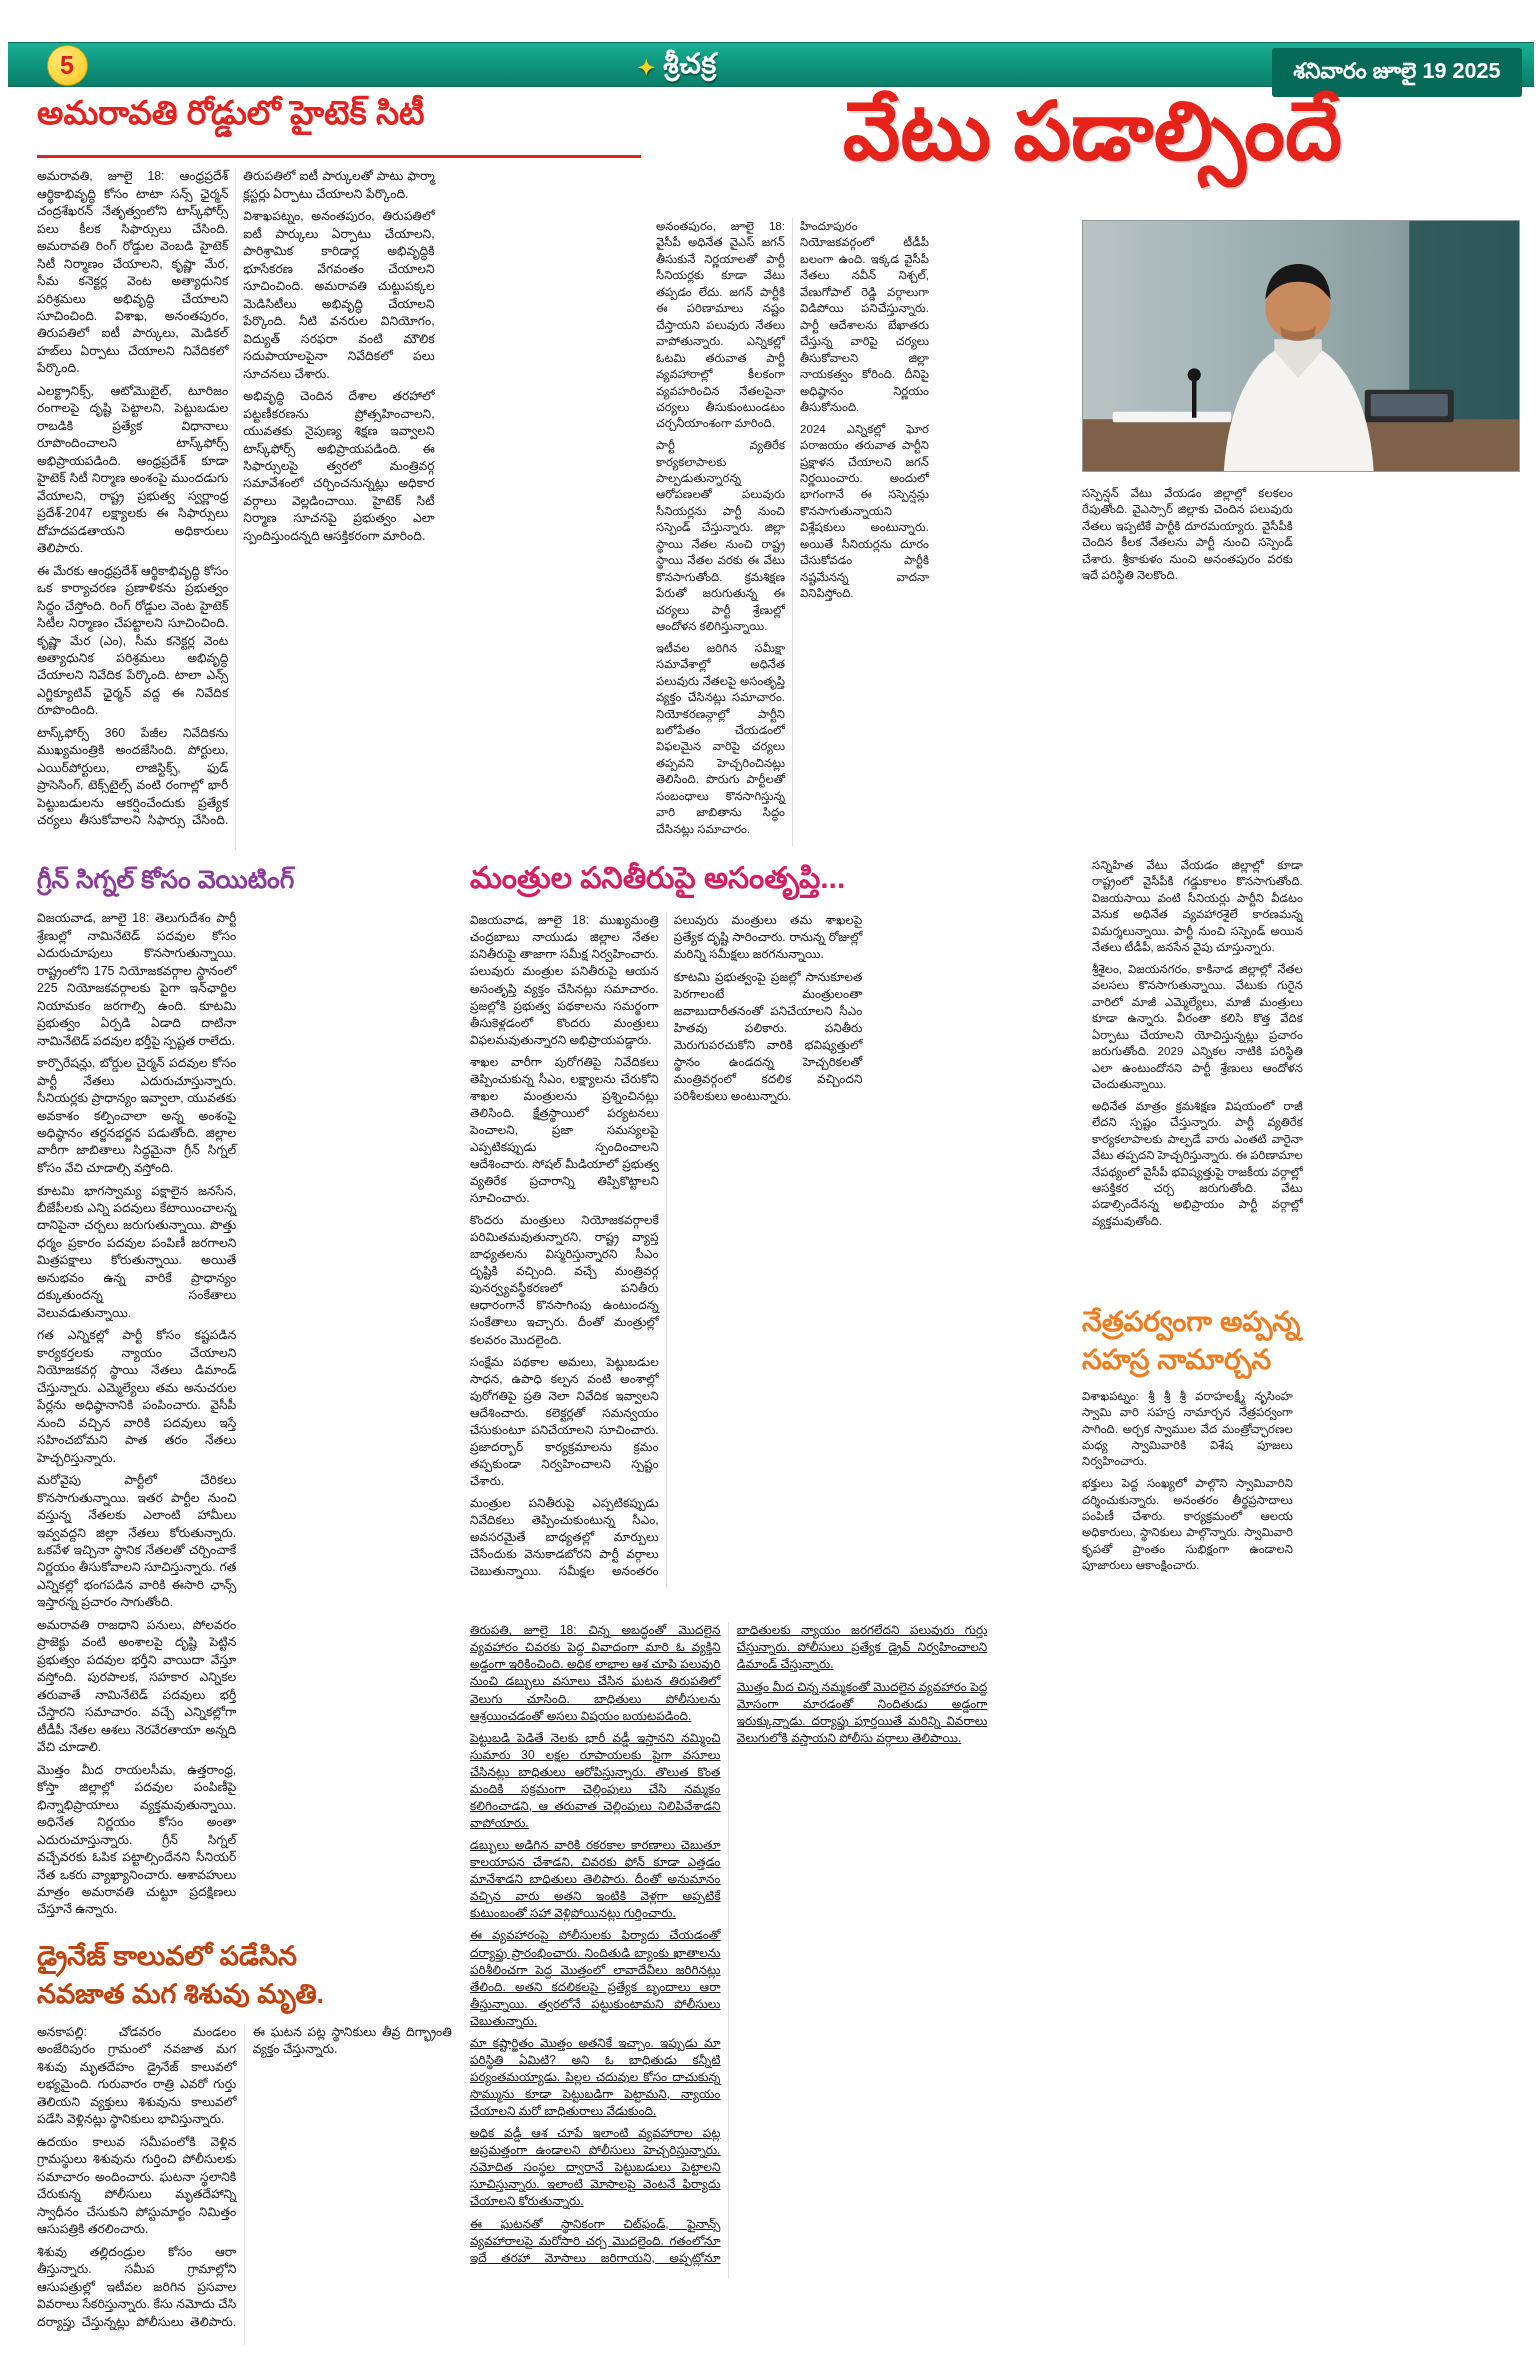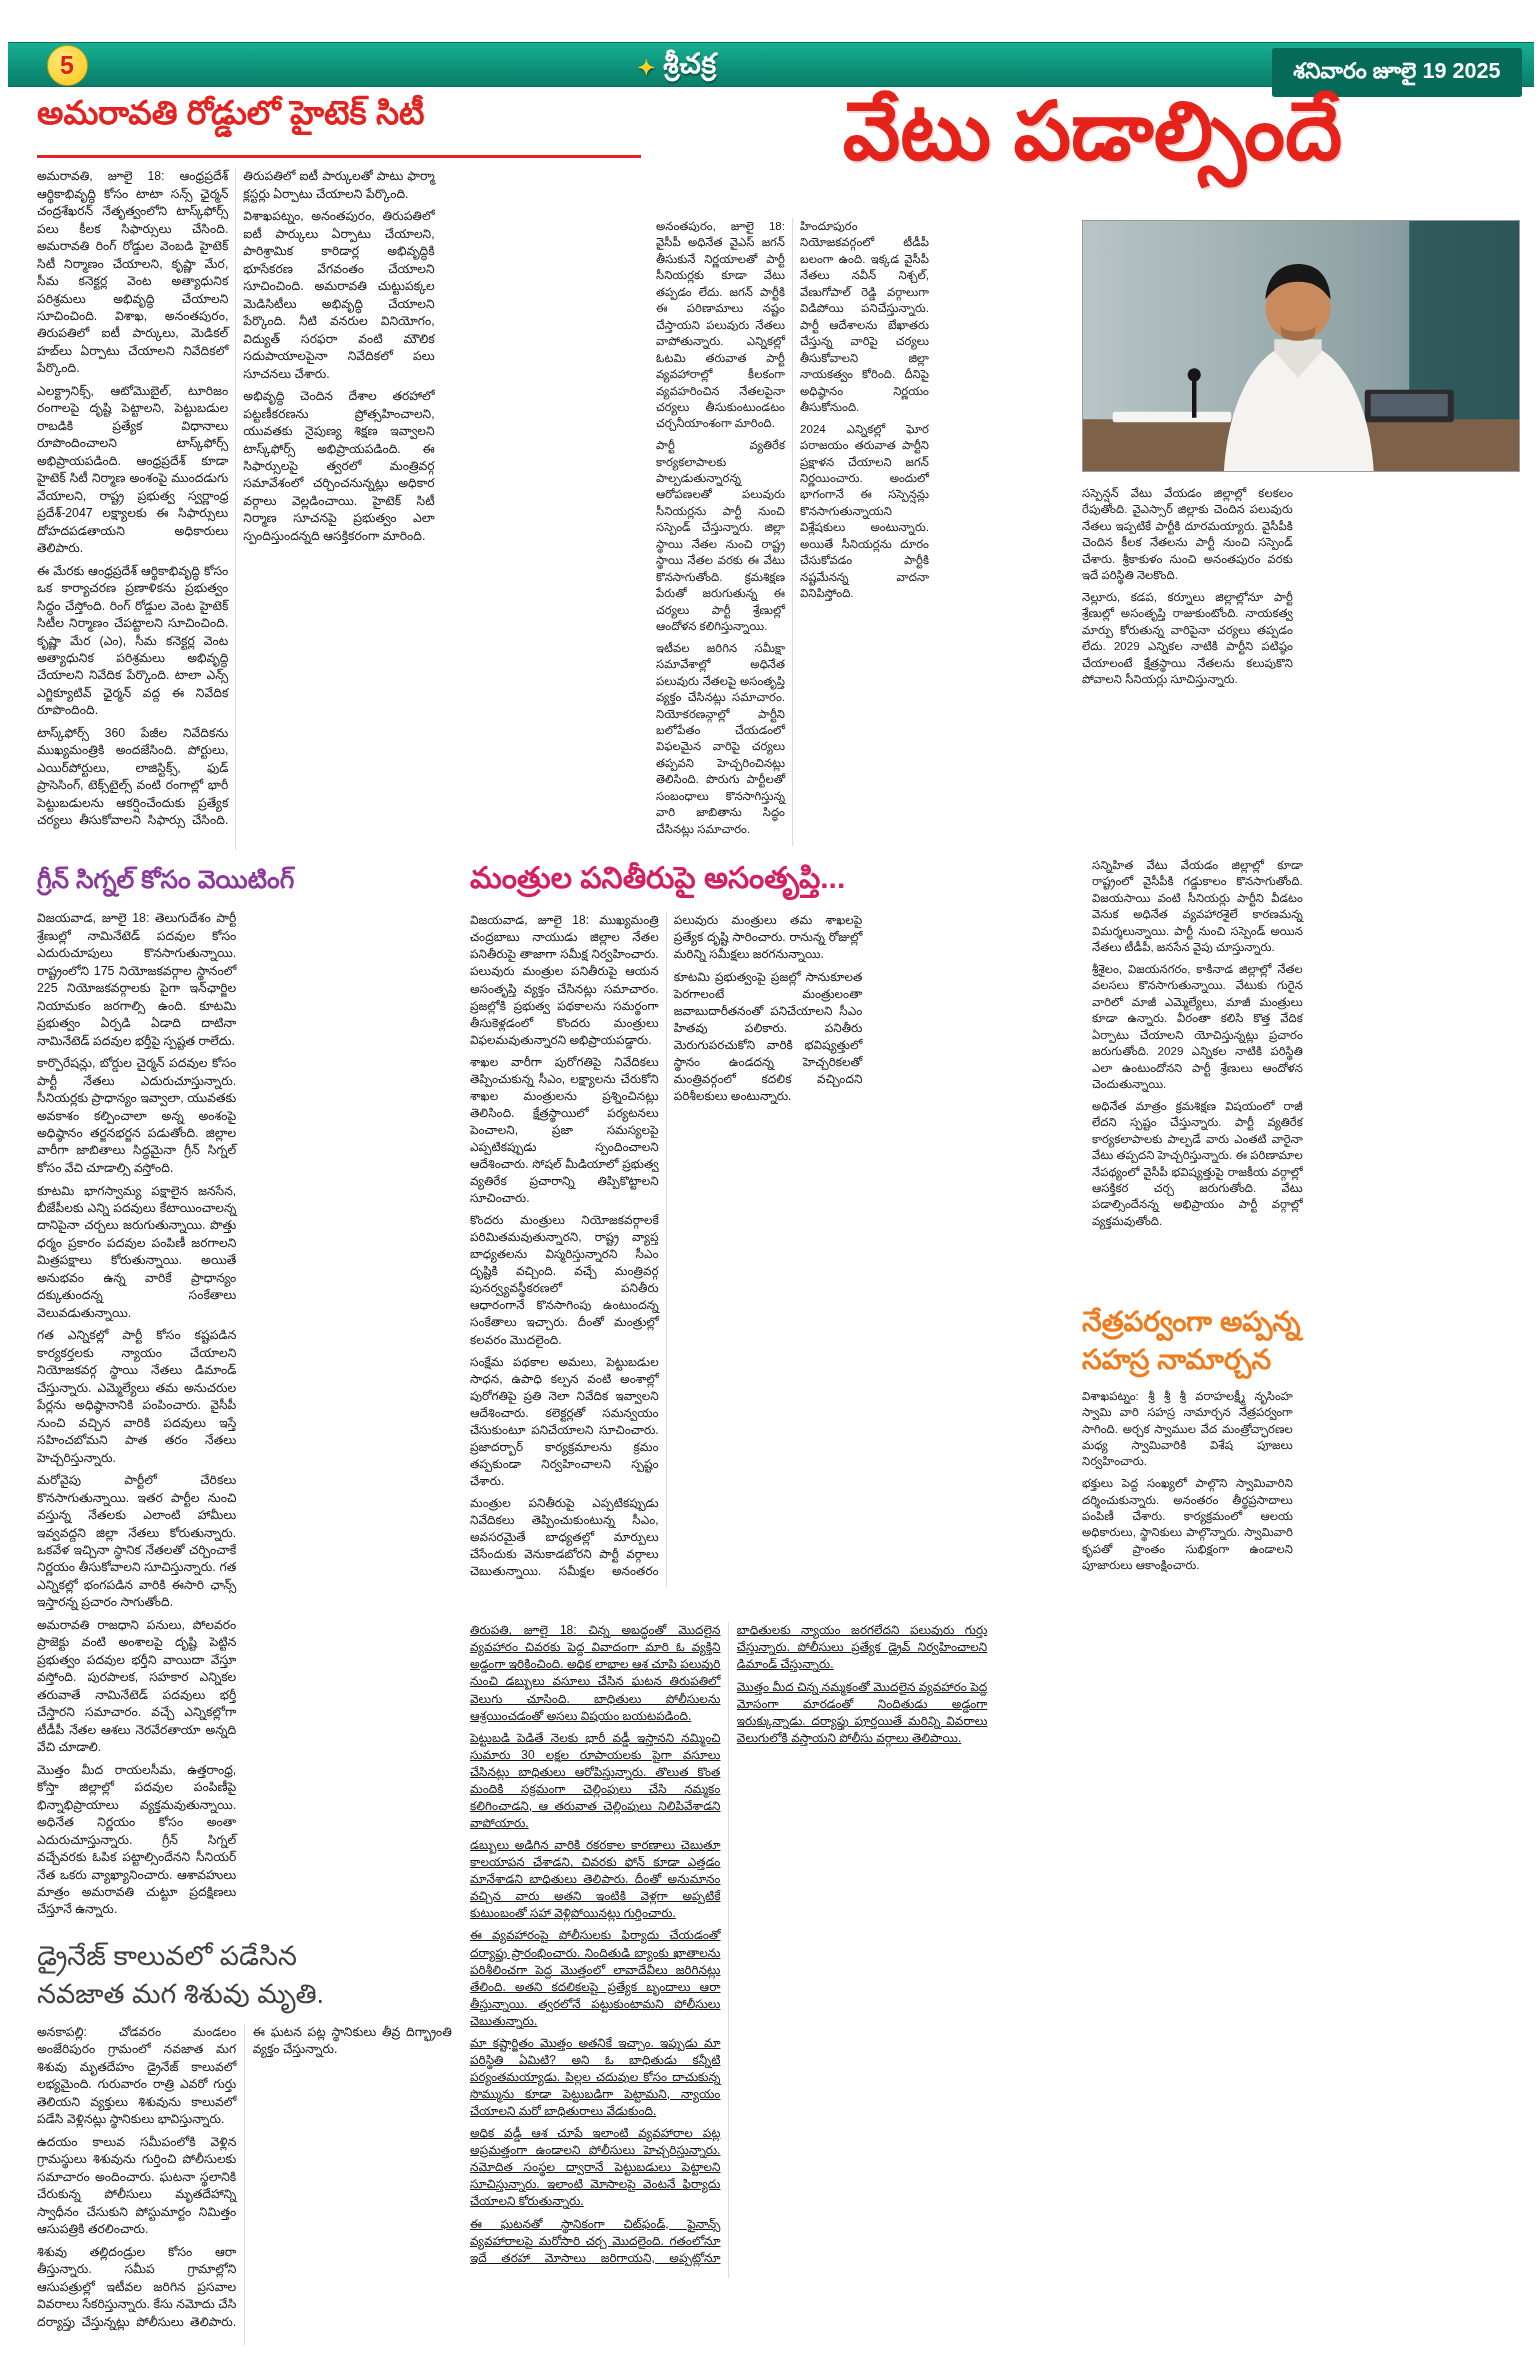--- a/index.html
+++ b/index.html
@@ -40,21 +40,21 @@
   .photo-frame { position:absolute; left:1082px; top:220px; width:438px; height:252px;
     border:0.7px solid #9a9a9a; box-sizing:border-box; background:#aab6b7; }
   .photo-frame svg { display:block; width:100%; height:100%; }
 
   
   .green-headline { font-size:25px; font-weight:800; color:#8e3a9d; white-space:nowrap; }
   .ministers-headline { font-size:30px; font-weight:800; color:#d41f63; white-space:nowrap; }
   .netra-headline { font-size:28px; font-weight:800; color:#ef7d1f; line-height:1.35; }
   .addanga-headline { font-size:63px; font-weight:800; color:#d63b9a; white-space:nowrap; text-align:center;
     letter-spacing:3px; text-shadow:0.7px 1.5px 0 rgba(120,20,80,.15); }
-  .drainage-headline { font-size:27px; font-weight:400; color:#404040; line-height:1.4; }
+  .drainage-headline { font-size:27px; font-weight:700; color:#c2410c; line-height:1.4; }
 </style>
 </head>
 <body>
 
 <div class="page">
 
   <div class="header-bar">
     <div class="page-num-badge">
       <span>5</span>
     </div>
@@ -110,21 +110,20 @@
   <div class="art body-text cols3" style="left:656px; top:218px; width:417px; height:628px; font-size:11.6px;">
     <p>అనంతపురం, జూలై 18: వైసీపీ అధినేత వైఎస్ జగన్ తీసుకునే నిర్ణయాలతో పార్టీ సీనియర్లకు కూడా వేటు తప్పడం లేదు. జగన్ పార్టీకి ఈ పరిణామాలు నష్టం చేస్తాయని పలువురు నేతలు వాపోతున్నారు. ఎన్నికల్లో ఓటమి తరువాత పార్టీ వ్యవహారాల్లో కీలకంగా వ్యవహరించిన నేతలపైనా చర్యలు తీసుకుంటుండటం చర్చనీయాంశంగా మారింది.</p>
     <p>పార్టీ వ్యతిరేక కార్యకలాపాలకు పాల్పడుతున్నారన్న ఆరోపణలతో పలువురు సీనియర్లను పార్టీ నుంచి సస్పెండ్ చేస్తున్నారు. జిల్లా స్థాయి నేతల నుంచి రాష్ట్ర స్థాయి నేతల వరకు ఈ వేటు కొనసాగుతోంది. క్రమశిక్షణ పేరుతో జరుగుతున్న ఈ చర్యలు పార్టీ శ్రేణుల్లో ఆందోళన కలిగిస్తున్నాయి.</p>
     <p>ఇటీవల జరిగిన సమీక్షా సమావేశాల్లో అధినేత పలువురు నేతలపై అసంతృప్తి వ్యక్తం చేసినట్లు సమాచారం. నియోకరణన్గాల్లో పార్టీని బలోపేతం చేయడంలో విఫలమైన వారిపై చర్యలు తప్పవని హెచ్చరించినట్లు తెలిసింది. పొరుగు పార్టీలతో సంబంధాలు కొనసాగిస్తున్న వారి జాబితాను సిద్ధం చేసినట్లు సమాచారం.</p>
     <p>హిందూపురం నియోజకవర్గంలో టీడీపీ బలంగా ఉంది. ఇక్కడ వైసీపీ నేతలు నవీన్ నిశ్చల్, వేణుగోపాల్ రెడ్డి వర్గాలుగా విడిపోయి పనిచేస్తున్నారు. పార్టీ ఆదేశాలను బేఖాతరు చేస్తున్న వారిపై చర్యలు తీసుకోవాలని జిల్లా నాయకత్వం కోరింది. దీనిపై అధిష్ఠానం నిర్ణయం తీసుకోనుంది.</p>
     <p>2024 ఎన్నికల్లో ఘోర పరాజయం తరువాత పార్టీని ప్రక్షాళన చేయాలని జగన్ నిర్ణయించారు. అందులో భాగంగానే ఈ సస్పెన్షన్లు కొనసాగుతున్నాయని విశ్లేషకులు అంటున్నారు. అయితే సీనియర్లను దూరం చేసుకోవడం పార్టీకి నష్టమేనన్న వాదనా వినిపిస్తోంది.</p>
   </div>
 
   <div class="art body-text cols2" style="left:1082px; top:485px; width:438px; height:362px; font-size:11.6px;">
     <p>సస్పెన్షన్ వేటు వేయడం జిల్లాల్లో కలకలం రేపుతోంది. వైఎస్సార్ జిల్లాకు చెందిన పలువురు నేతలు ఇప్పటికే పార్టీకి దూరమయ్యారు. వైసీపీకి చెందిన కీలక నేతలను పార్టీ నుంచి సస్పెండ్ చేశారు. శ్రీకాకుళం నుంచి అనంతపురం వరకు ఇదే పరిస్థితి నెలకొంది.</p>
-    <p>నెల్లూరు, కడప, కర్నూలు జిల్లాల్లోనూ పార్టీ శ్రేణుల్లో అసంతృప్తి రాజుకుంటోంది. నాయకత్వ మార్పు కోరుతున్న వారిపైనా చర్యలు తప్పడం లేదు. 2029 ఎన్నికల నాటికి పార్టీని పటిష్ఠం చేయాలంటే క్షేత్రస్థాయి నేతలను కలుపుకొని పోవాలని సీనియర్లు సూచిస్తున్నారు.</p>
   </div>
 
   <div class="art body-text cols2" style="left:1092px; top:857px; width:438px; height:434px; font-size:11.6px;">
     <p>సన్నిహిత వేటు వేయడం జిల్లాల్లో కూడా రాష్ట్రంలో వైసీపీకి గడ్డుకాలం కొనసాగుతోంది. విజయసాయి వంటి సీనియర్లు పార్టీని వీడటం వెనుక అధినేత వ్యవహారశైలే కారణమన్న విమర్శలున్నాయి. పార్టీ నుంచి సస్పెండ్ అయిన నేతలు టీడీపీ, జనసేన వైపు చూస్తున్నారు.</p>
     <p>శ్రీశైలం, విజయనగరం, కాకినాడ జిల్లాల్లో నేతల వలసలు కొనసాగుతున్నాయి. వేటుకు గురైన వారిలో మాజీ ఎమ్మెల్యేలు, మాజీ మంత్రులు కూడా ఉన్నారు. వీరంతా కలిసి కొత్త వేదిక ఏర్పాటు చేయాలని యోచిస్తున్నట్లు ప్రచారం జరుగుతోంది. 2029 ఎన్నికల నాటికి పరిస్థితి ఎలా ఉంటుందోనని పార్టీ శ్రేణులు ఆందోళన చెందుతున్నాయి.</p>
     <p>అధినేత మాత్రం క్రమశిక్షణ విషయంలో రాజీ లేదని స్పష్టం చేస్తున్నారు. పార్టీ వ్యతిరేక కార్యకలాపాలకు పాల్పడే వారు ఎంతటి వారైనా వేటు తప్పదని హెచ్చరిస్తున్నారు. ఈ పరిణామాల నేపథ్యంలో వైసీపీ భవిష్యత్తుపై రాజకీయ వర్గాల్లో ఆసక్తికర చర్చ జరుగుతోంది. వేటు పడాల్సిందేనన్న అభిప్రాయం పార్టీ వర్గాల్లో వ్యక్తమవుతోంది.</p>
   </div>
 
   <div class="art" style="left:37px; top:865px; width:415px;">
     <div class="green-headline">గ్రీన్ సిగ్నల్ కోసం వెయిటింగ్</div>

